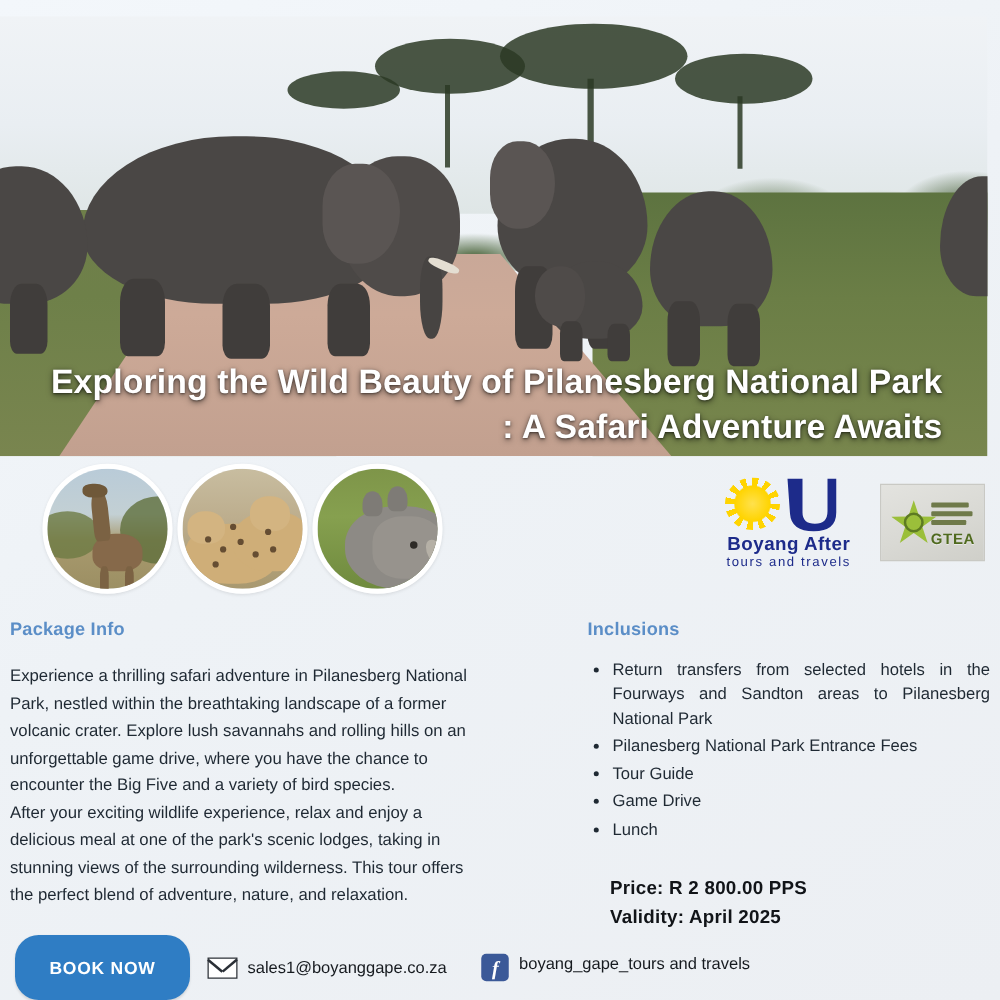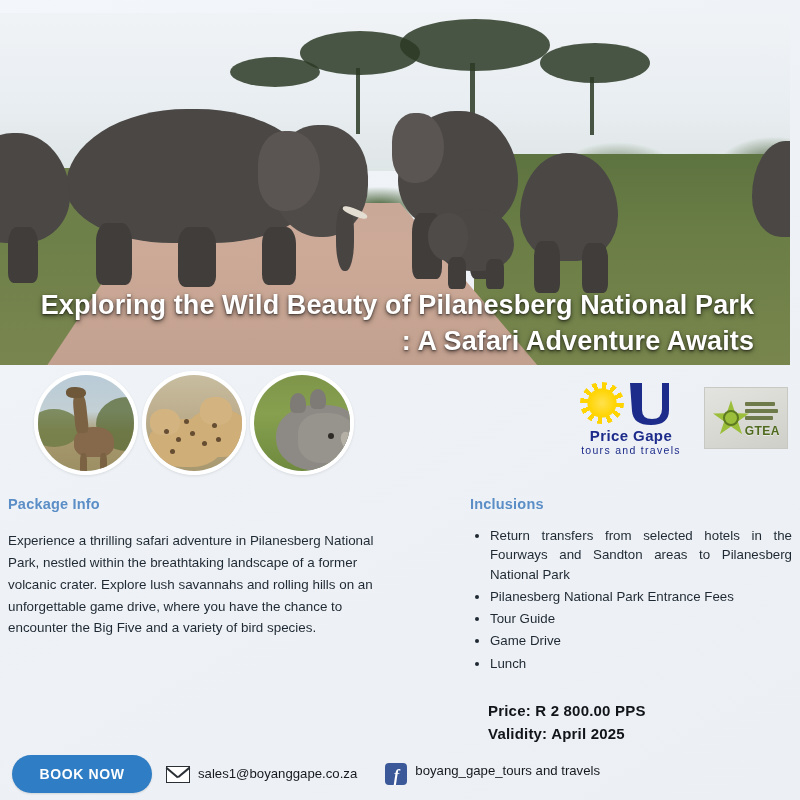--- a/index.html
+++ b/index.html
@@ -393,21 +393,21 @@
     bottom: 0;
     height: 52px;
     display: flex;
     align-items: center;
     padding-left: 12px;
     gap: 14px;
   }
 
   .book-btn {
     width: 140px;
-    height: 38px;
+    height: 52px;
     border: none;
     border-radius: 19px;
     background: #2f7dc4;
     color: #ffffff;
     font-family: "Liberation Sans", sans-serif;
     font-size: 14px;
     font-weight: bold;
     letter-spacing: .6px;
     cursor: pointer;
     box-shadow: 0 1px 2px rgba(0,0,0,.12);
@@ -559,41 +559,42 @@
 
   <div class="logo-area">
 
     <div class="brand-logo">
       <div class="brand-mark">
         <div class="sun"></div>
         <svg class="swoosh" viewBox="0 0 46 46">
           <path d="M6 3 L18 3 L18 30 Q18 39 28 39 Q38 39 38 29 L38 3 L45 3 L45 30 Q45 45 27 45 Q9 45 8 31 Z" fill="#1d2b8a"></path>
         </svg>
       </div>
-      <div class="brand-name">Price  Gape</div>
+      <div class="brand-name">Boyang  After</div>
       <div class="brand-sub">tours  and  travels</div>
     </div>
 
     <div class="gtea-logo">
       <div class="gtea-star"></div>
       <div class="gtea-star-inner"></div>
       <div class="gtea-bars">
         <div class="gtea-bar" style="top:0;width:30px;"></div>
         <div class="gtea-bar" style="top:7px;width:33px;"></div>
         <div class="gtea-bar" style="top:14px;width:28px;"></div>
       </div>
       <div class="gtea-text">GTEA</div>
     </div>
 
   </div>
 
   <div class="col-left">
     <div class="sec-heading">Package Info</div>
     <div class="body-text">
       <p>Experience a thrilling safari adventure in Pilanesberg National Park, nestled within the breathtaking landscape of a former volcanic crater. Explore lush savannahs and rolling hills on an unforgettable game drive, where you have the chance to encounter the Big Five and a variety of bird species.</p>
+      <p>After your exciting wildlife experience, relax and enjoy a delicious meal at one of the park's scenic lodges, taking in stunning views of the surrounding wilderness. This tour offers the perfect blend of adventure, nature, and relaxation.</p>
     </div>
   </div>
 
   <div class="col-right">
     <div class="sec-heading">Inclusions</div>
     <ul class="incl-list">
       <li class="justified">Return transfers from selected hotels in the Fourways and   Sandton areas to Pilanesberg National Park</li>
       <li class="justified">Pilanesberg  National  Park  Entrance Fees</li>
       <li>Tour Guide</li>
       <li>Game Drive</li>

